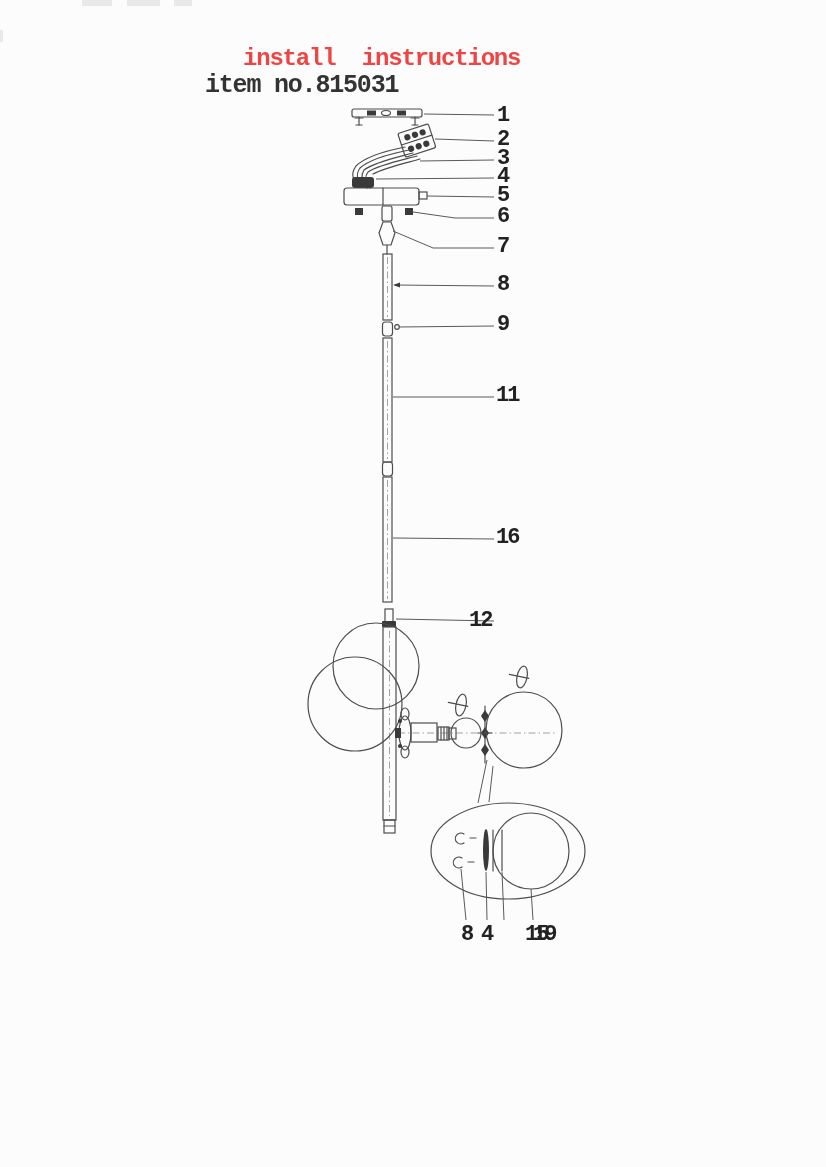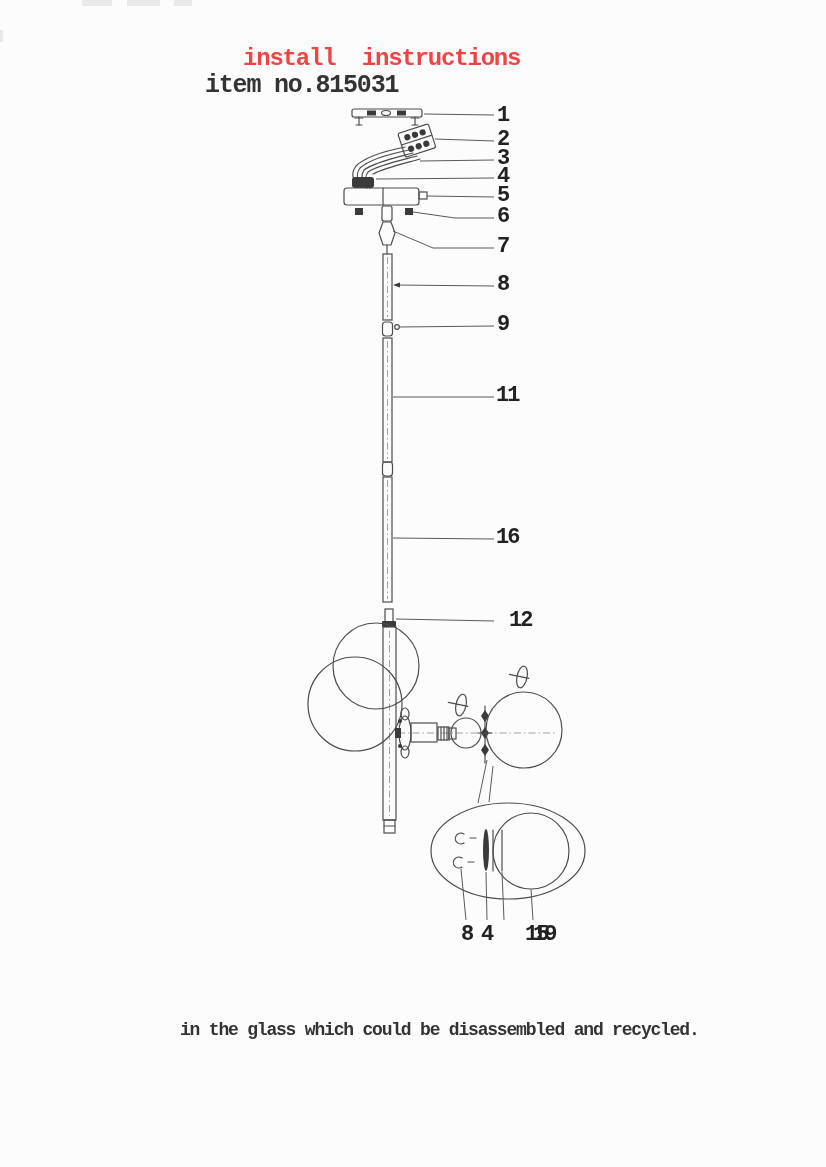--- a/index.html
+++ b/index.html
@@ -218,26 +218,25 @@
   <span class="plabel" style="left:497px;top:129px">2</span>
   <span class="plabel" style="left:497px;top:148px">3</span>
   <span class="plabel" style="left:497px;top:166px">4</span>
   <span class="plabel" style="left:497px;top:185px">5</span>
   <span class="plabel" style="left:497px;top:206px">6</span>
   <span class="plabel" style="left:497px;top:236px">7</span>
   <span class="plabel" style="left:497px;top:274px">8</span>
   <span class="plabel" style="left:497px;top:314px">9</span>
   <span class="plabel" style="left:496px;top:385px">11</span>
   <span class="plabel" style="left:496px;top:527px">16</span>
-  <span class="plabel" style="left:509px;top:610px">12</span>
+  <span class="plabel" style="left:469px;top:610px">12</span>
 
   <span class="plabel" style="left:461px;top:924px">8</span>
   <span class="plabel" style="left:481px;top:924px">4</span>
   <span class="plabel" style="left:525px;top:924px">15</span>
   <span class="plabel" style="left:533px;top:924px">19</span>
 
   <div class="note">
-    <div>in the glass which could be disassembled and recycled.</div>
     
     
   </div>
 
 </div>
 
 </body></html>

